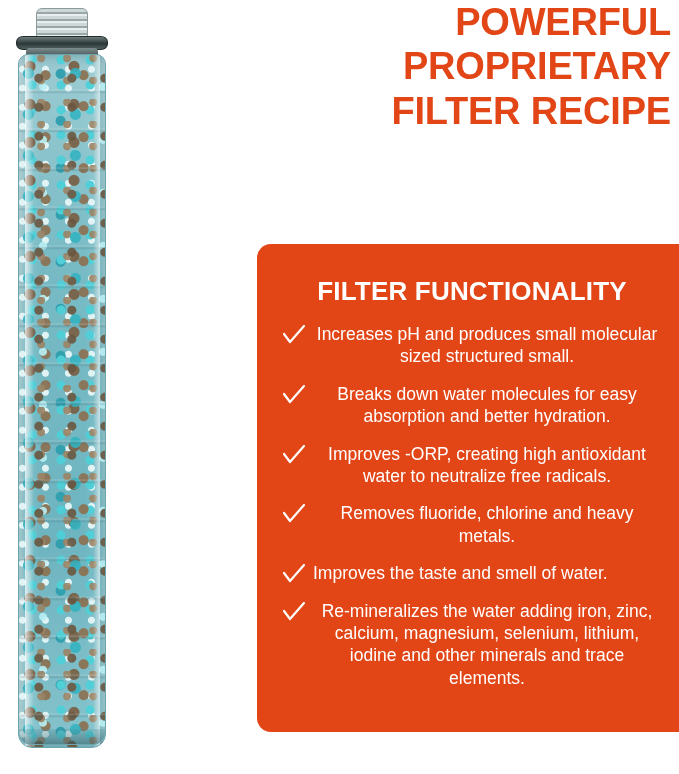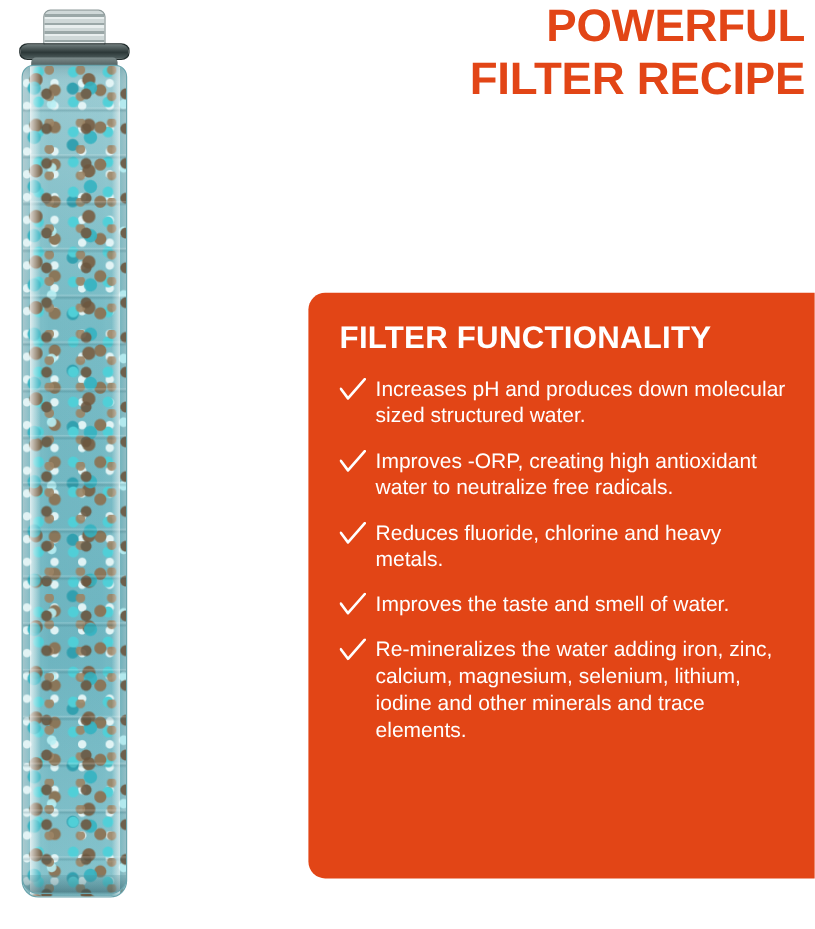--- a/index.html
+++ b/index.html
@@ -183,22 +183,23 @@
 
   .panel {
     position: absolute;
     left: 257px;
     top: 244px;
     width: 422px;
     height: 488px;
     background: #E24516;
     border-radius: 14px 0 0 14px;
     box-sizing: border-box;
-    padding: 22px 18px 16px 26px;
+    padding: 32px 18px 16px 26px;
     color: #ffffff;
+    text-align: center;
   }
 
   .panel-title {
     font-size: 26px;
     font-weight: bold;
     letter-spacing: 0.2px;
     margin: 0 0 16px 0;
     color: #ffffff;
   }
 
@@ -242,53 +243,62 @@
         <div class="bands"></div>
         <div class="gloss-left"></div>
         <div class="gloss-right"></div>
       </div>
       <div class="tube-bottom"></div>
     </div>
   </div>
 
   <div class="headline">
     <span class="line">POWERFUL</span>
+    <span class="line">PROPRIETARY</span>
     <span class="line">FILTER RECIPE</span>
   </div>
 
   <div class="panel">
     <h2 class="panel-title">FILTER FUNCTIONALITY</h2>
     <ul class="feature-list">
 
       <li class="feature-item">
         <span class="check-icon">
           <svg width="22" height="20" viewBox="0 0 22 20" aria-hidden="true">
             <path d="M1 9 L7 17 L21 1" fill="none" stroke="currentColor" stroke-width="2.2" stroke-linecap="round" stroke-linejoin="round"></path>
           </svg>
         </span>
-        <span class="feature-text">Increases pH and produces down molecular sized structured water.</span>
-      </li>
-
+        <span class="feature-text">Increases pH and produces small molecular sized structured small.</span>
+      </li>
+
+      <li class="feature-item">
+        <span class="check-icon">
+          <svg width="22" height="20" viewBox="0 0 22 20" aria-hidden="true">
+            <path d="M1 9 L7 17 L21 1" fill="none" stroke="currentColor" stroke-width="2.2" stroke-linecap="round" stroke-linejoin="round"></path>
+          </svg>
+        </span>
+        <span class="feature-text">Breaks down water molecules for easy absorption and better hydration.</span>
+      </li>
 
       <li class="feature-item">
         <span class="check-icon">
           <svg width="22" height="20" viewBox="0 0 22 20" aria-hidden="true">
             <path d="M1 9 L7 17 L21 1" fill="none" stroke="currentColor" stroke-width="2.2" stroke-linecap="round" stroke-linejoin="round"></path>
           </svg>
         </span>
         <span class="feature-text">Improves -ORP, creating high antioxidant water to neutralize free radicals.</span>
       </li>
 
       <li class="feature-item">
         <span class="check-icon">
           <svg width="22" height="20" viewBox="0 0 22 20" aria-hidden="true">
             <path d="M1 9 L7 17 L21 1" fill="none" stroke="currentColor" stroke-width="2.2" stroke-linecap="round" stroke-linejoin="round"></path>
           </svg>
         </span>
-        <span class="feature-text">Reduces fluoride, chlorine and heavy metals.</span>
+        <span class="feature-text">Removes fluoride, chlorine and heavy metals.</span>
       </li>
 
       <li class="feature-item">
         <span class="check-icon">
           <svg width="22" height="20" viewBox="0 0 22 20" aria-hidden="true">
             <path d="M1 9 L7 17 L21 1" fill="none" stroke="currentColor" stroke-width="2.2" stroke-linecap="round" stroke-linejoin="round"></path>
           </svg>
         </span>
         <span class="feature-text">Improves the taste and smell of water.</span>
       </li>

